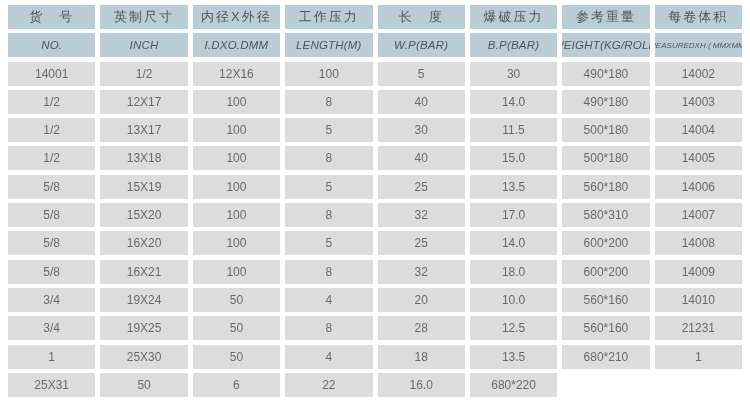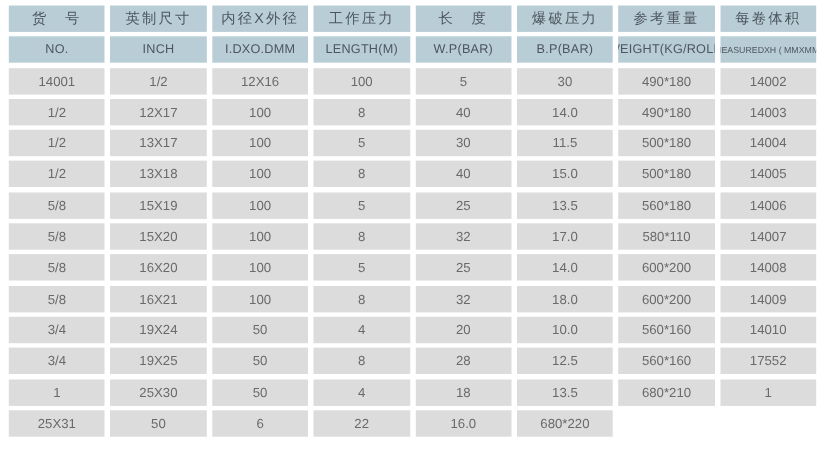--- a/index.html
+++ b/index.html
@@ -30,20 +30,21 @@
     background: #b9cdd7;
     color: #4d565e;
     font-size: 13px;
     letter-spacing: 2px;
   }
   .hdr-en {
     background: #b9cdd7;
     color: #4d565e;
     font-size: 11.5px;
     letter-spacing: 0.2px;
+    font-style: italic;
   }
   .hdr-en.tiny { font-size: 8px; letter-spacing: 0; }
   .data-cell {
     background: #dcdcdc;
     color: #6a6a6a;
     font-size: 12px;
   }
 </style>
 </head>
 <body>
@@ -104,21 +105,21 @@
     <div class="cell data-cell">25</div>
     <div class="cell data-cell">13.5</div>
     <div class="cell data-cell">560*180</div>
     <div class="cell data-cell">14006</div>
     <div class="cell data-cell">5/8</div>
     <div class="cell data-cell">15X20</div>
     <div class="cell data-cell">100</div>
     <div class="cell data-cell">8</div>
     <div class="cell data-cell">32</div>
     <div class="cell data-cell">17.0</div>
-    <div class="cell data-cell">580*110</div>
+    <div class="cell data-cell">580*310</div>
     <div class="cell data-cell">14007</div>
     <div class="cell data-cell">5/8</div>
     <div class="cell data-cell">16X20</div>
     <div class="cell data-cell">100</div>
     <div class="cell data-cell">5</div>
     <div class="cell data-cell">25</div>
     <div class="cell data-cell">14.0</div>
     <div class="cell data-cell">600*200</div>
     <div class="cell data-cell">14008</div>
     <div class="cell data-cell">5/8</div>
@@ -137,21 +138,21 @@
     <div class="cell data-cell">10.0</div>
     <div class="cell data-cell">560*160</div>
     <div class="cell data-cell">14010</div>
     <div class="cell data-cell">3/4</div>
     <div class="cell data-cell">19X25</div>
     <div class="cell data-cell">50</div>
     <div class="cell data-cell">8</div>
     <div class="cell data-cell">28</div>
     <div class="cell data-cell">12.5</div>
     <div class="cell data-cell">560*160</div>
-    <div class="cell data-cell">17552</div>
+    <div class="cell data-cell">21231</div>
     <div class="cell data-cell">1</div>
     <div class="cell data-cell">25X30</div>
     <div class="cell data-cell">50</div>
     <div class="cell data-cell">4</div>
     <div class="cell data-cell">18</div>
     <div class="cell data-cell">13.5</div>
     <div class="cell data-cell">680*210</div>
     <div class="cell data-cell">1</div>
     <div class="cell data-cell">25X31</div>
     <div class="cell data-cell">50</div>

